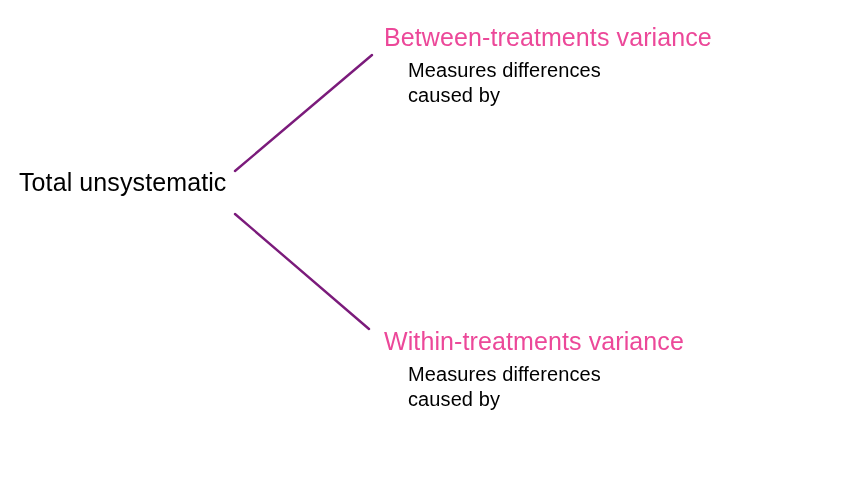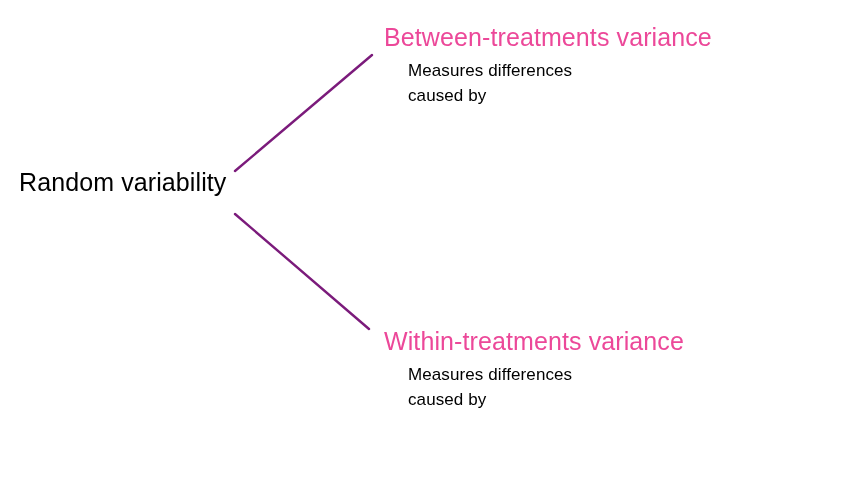--- a/index.html
+++ b/index.html
@@ -44,40 +44,40 @@
     font-size: 25px;
     font-weight: 400;
     letter-spacing: 0.1px;
     line-height: 30px;
     color: #ec4899;
     white-space: nowrap;
   }
   .branch-details {
     margin-top: 6px;
     margin-left: 24px;
-    font-size: 17px;
+    font-size: 20px;
     line-height: 25px;
     letter-spacing: 0.1px;
     color: #000000;
   }
   .detail-line {
     white-space: nowrap;
   }
 </style>
 </head>
 <body>
 
 <div id="canvas">
 
   <svg id="connectors" viewBox="0 0 845 480" xmlns="http://www.w3.org/2000/svg">
     <line x1="235" y1="171" x2="372" y2="55" stroke="#7B1B7B" stroke-width="2.4" stroke-linecap="round"></line>
     <line x1="235" y1="214" x2="369" y2="329" stroke="#7B1B7B" stroke-width="2.4" stroke-linecap="round"></line>
   </svg>
 
-  <div class="root-label">Random variability</div>
+  <div class="root-label">Total unsystematic</div>
 
   <div class="branch branch-top">
     <div class="branch-heading">Between-treatments variance</div>
     <div class="branch-details">
       <div class="detail-line">Measures differences</div>
       <div class="detail-line">caused by</div>
     </div>
   </div>
 
   <div class="branch branch-bottom">

